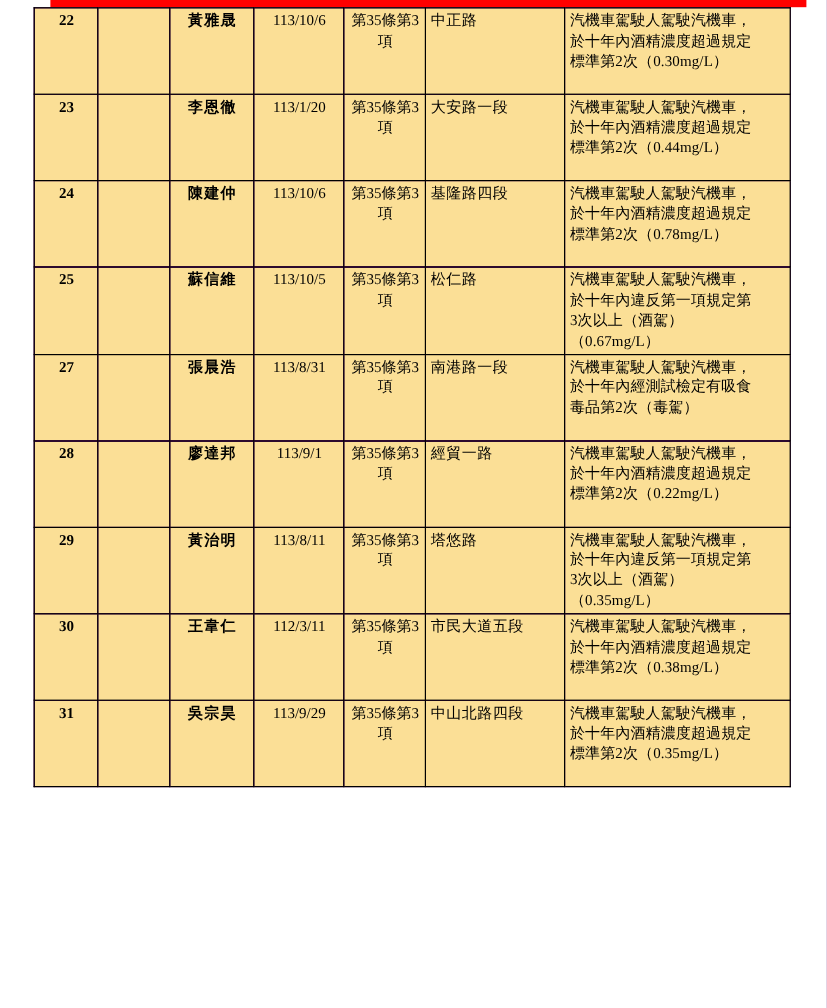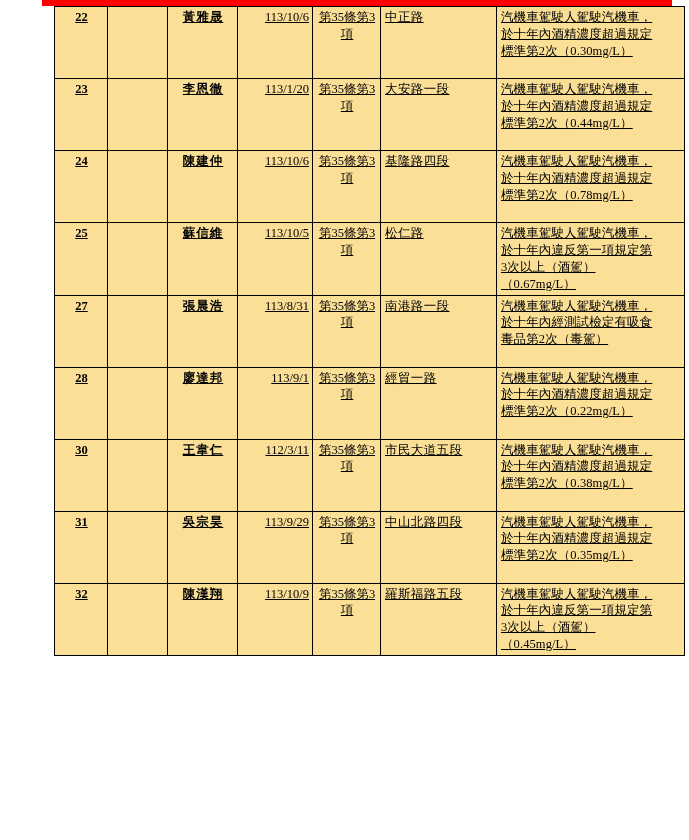--- a/index.html
+++ b/index.html
@@ -10,26 +10,25 @@
     overflow:hidden;
   }
   .page{position:relative;width:689px;height:840px;box-sizing:border-box;}
 
   .redbar{
     position:absolute;left:42px;top:0;width:630px;height:6px;
     background:#ff0000;
   }
 
   table.roster{
-    position:absolute;left:54px;top:6px;
+    position:absolute;left:28px;top:6px;
     border-collapse:collapse;
     table-layout:fixed;
     width:630px;
     background:#701a75;
-    text-decoration:underline;
   }
   table.roster td{
     border:1.6px solid #000000;
     background:#fbdf96;
     vertical-align:top;
     padding:2px 3px 2px 4px;
     color:#000;
     line-height:1.35;
     font-size:12.5px;
     overflow:hidden;
@@ -59,21 +58,21 @@
   }
   td.name{
     text-align:center;
     vertical-align:top;
     font-weight:bold;
     font-size:13px;
     letter-spacing:1px;
     padding-top:4px;
   }
   td.date{
-    text-align:right;
+    text-align:center;
     vertical-align:top;
     font-size:13px;
     padding-top:4px;
   }
   td.law{
     text-align:center;
     vertical-align:top;
     font-size:12.5px;
     padding-top:4px;
     line-height:1.3;
@@ -221,20 +220,38 @@
           <td class="date">113/9/1</td>
           <td class="law">第35條第3項</td>
           <td class="road">經貿一路</td>
           <td class="desc">
             <span class="ln">汽機車駕駛人駕駛汽機車，</span>
             <span class="ln">於十年內酒精濃度超過規定</span>
             <span class="ln">標準第2次（0.22mg/L）</span>
           </td>
         </tr>
         <tr style="height: 72px;">
+          <td class="no">29</td>
+          <td class="photo">
+            <div class="portrait">
+              <div class="bg"></div>
+            </div>
+          </td>
+          <td class="name">黃治明</td>
+          <td class="date">113/8/11</td>
+          <td class="law">第35條第3項</td>
+          <td class="road">塔悠路</td>
+          <td class="desc">
+            <span class="ln">汽機車駕駛人駕駛汽機車，</span>
+            <span class="ln">於十年內違反第一項規定第</span>
+            <span class="ln">3次以上（酒駕）</span>
+            <span class="ln">（0.35mg/L）</span>
+          </td>
+        </tr>
+        <tr style="height: 72px;">
           <td class="no">30</td>
           <td class="photo">
             <div class="portrait">
               <div class="bg"></div>
             </div>
           </td>
           <td class="name">王韋仁</td>
           <td class="date">112/3/11</td>
           <td class="law">第35條第3項</td>
           <td class="road">市民大道五段</td>
@@ -254,34 +271,16 @@
           <td class="name">吳宗昊</td>
           <td class="date">113/9/29</td>
           <td class="law">第35條第3項</td>
           <td class="road">中山北路四段</td>
           <td class="desc">
             <span class="ln">汽機車駕駛人駕駛汽機車，</span>
             <span class="ln">於十年內酒精濃度超過規定</span>
             <span class="ln">標準第2次（0.35mg/L）</span>
           </td>
         </tr>
-        <tr style="height: 72px;">
-          <td class="no">32</td>
-          <td class="photo">
-            <div class="portrait">
-              <div class="bg"></div>
-            </div>
-          </td>
-          <td class="name">陳漢翔</td>
-          <td class="date">113/10/9</td>
-          <td class="law">第35條第3項</td>
-          <td class="road">羅斯福路五段</td>
-          <td class="desc">
-            <span class="ln">汽機車駕駛人駕駛汽機車，</span>
-            <span class="ln">於十年內違反第一項規定第</span>
-            <span class="ln">3次以上（酒駕）</span>
-            <span class="ln">（0.45mg/L）</span>
-          </td>
-        </tr>
       </tbody>
   </table>
 
 </div>
 
 </body></html>

